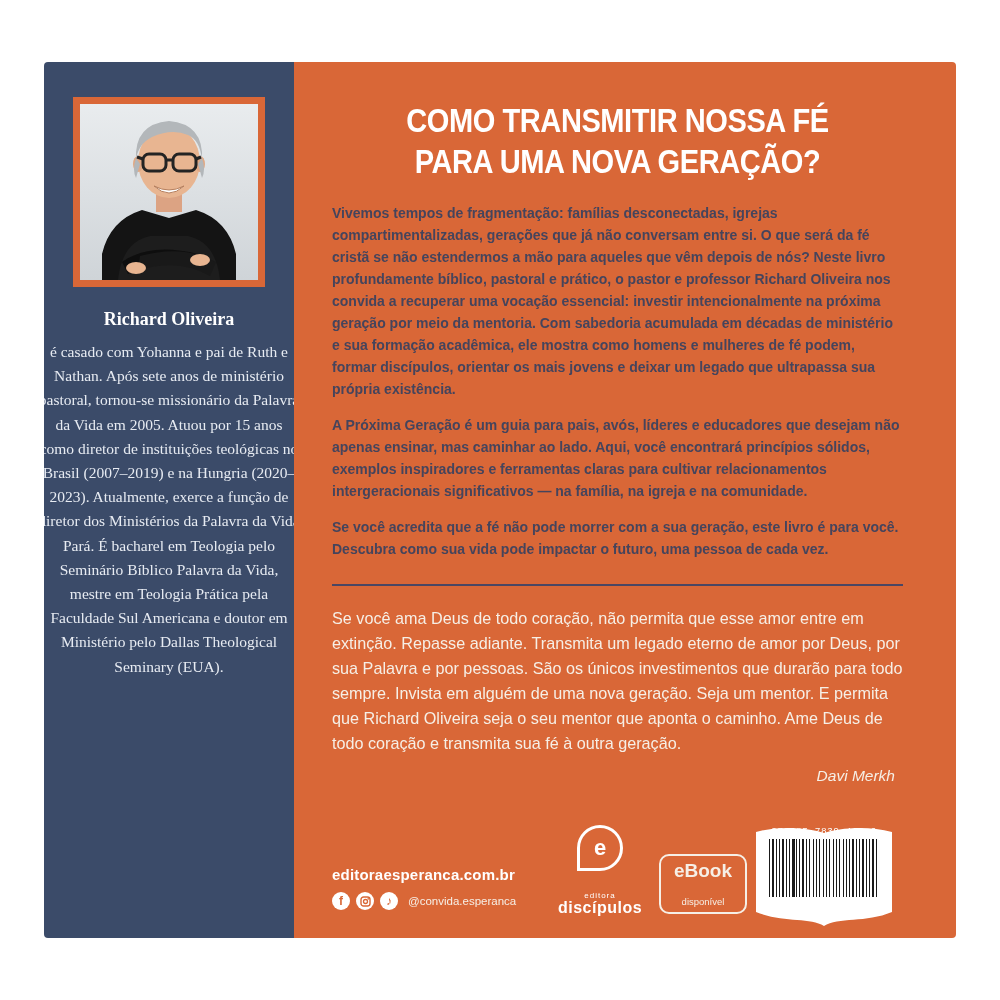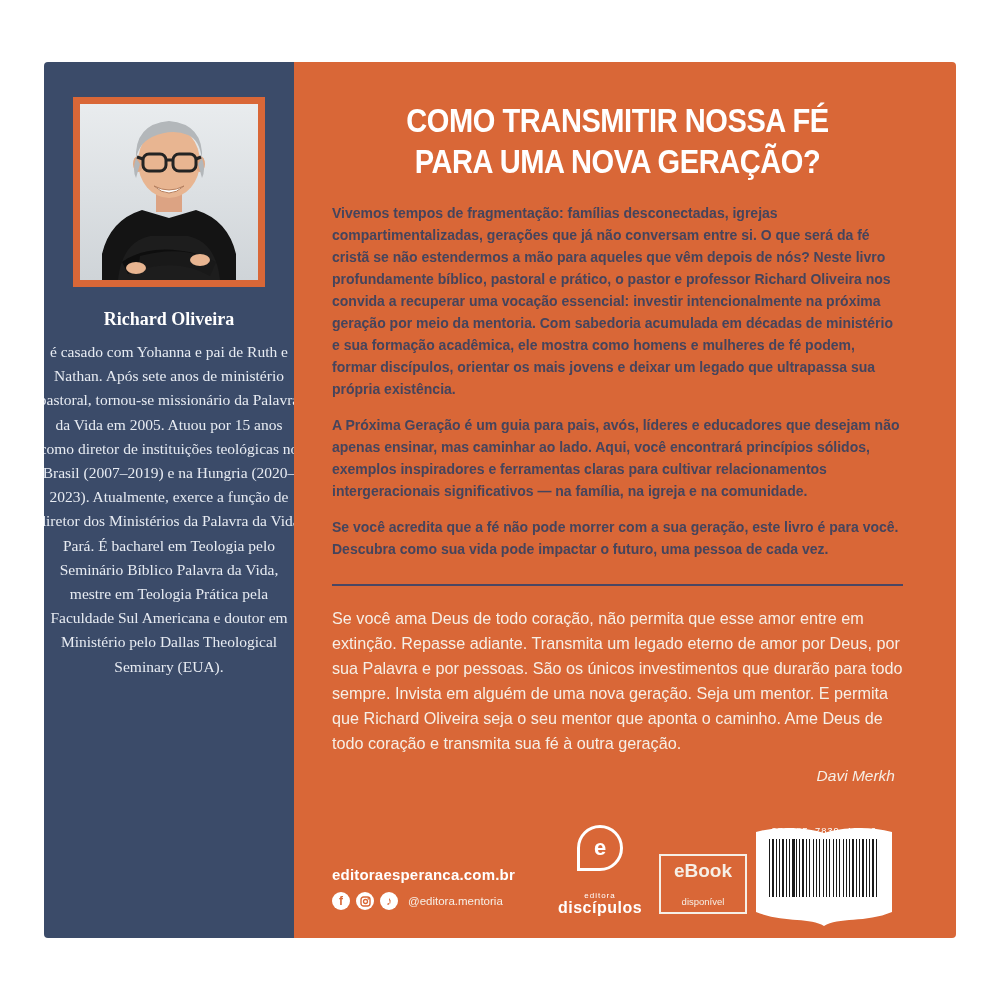--- a/index.html
+++ b/index.html
@@ -39,21 +39,21 @@
   .sicon svg{display:block;}
   .handle{font-size:11.5px;color:#F6EFE6;margin-left:4px;}
   .pub-logo{position:absolute;left:258px;top:763px;width:96px;text-align:center;
             color:#ffffff;}
   .leaf{width:40px;height:40px;border:3px solid #ffffff;margin:0 auto;
         border-radius:50% 50% 50% 0;display:flex;align-items:center;
         justify-content:center;font-size:22px;font-weight:bold;color:#ffffff;}
   .pub-small{font-size:8px;letter-spacing:1px;margin-top:20px;}
   .pub-name{font-size:16px;font-weight:bold;letter-spacing:0.5px;margin-top:-1px;}
   .ebook-badge{position:absolute;left:365px;top:792px;width:84px;
-               border:2px solid #F6EFE6;border-radius:0;color:#F6EFE6;
+               border:2px solid #F6EFE6;border-radius:10px;color:#F6EFE6;
                text-align:center;padding:6px 0 5px 0;}
   .ebook-label{font-size:19px;font-weight:bold;line-height:18px;}
   .ebook-sub{font-size:9.5px;margin-top:16px;}
   .barcode-book{position:absolute;left:458px;top:758px;width:144px;height:118px;}
   .barcode-book svg{position:absolute;left:0;top:0;}
   .bb-inner{position:absolute;left:10px;top:6px;width:124px;text-align:center;
             color:#ffffff;}
   .bb-isbn{font-size:9.5px;letter-spacing:0.5px;font-family:"Liberation Mono",monospace;}
   .bb-bars{margin:2px auto 0 auto;width:110px;height:58px;
            background:repeating-linear-gradient(90deg,#1a1a1a 0 1.5px,#ffffff 1.5px 3.5px,
@@ -131,21 +131,21 @@
         <div class="social-row">
           <span class="sicon">f</span>
           <span class="sicon">
             <svg width="11" height="11" viewBox="0 0 11 11">
               <rect x="1" y="1" width="9" height="9" rx="2.6" fill="none" stroke="#D96737" stroke-width="1.4"></rect>
               <circle cx="5.5" cy="5.5" r="2" fill="none" stroke="#D96737" stroke-width="1.3"></circle>
               <circle cx="8.2" cy="2.9" r="0.8" fill="#D96737"></circle>
             </svg>
           </span>
           <span class="sicon">♪</span>
-          <span class="handle">@editora.mentoria</span>
+          <span class="handle">@convida.esperanca</span>
         </div>
       </div>
 
       <div class="pub-logo">
         <div class="leaf">e</div>
         <div class="pub-small">editora</div>
         <div class="pub-name">discípulos</div>
       </div>
 
       <div class="ebook-badge">

